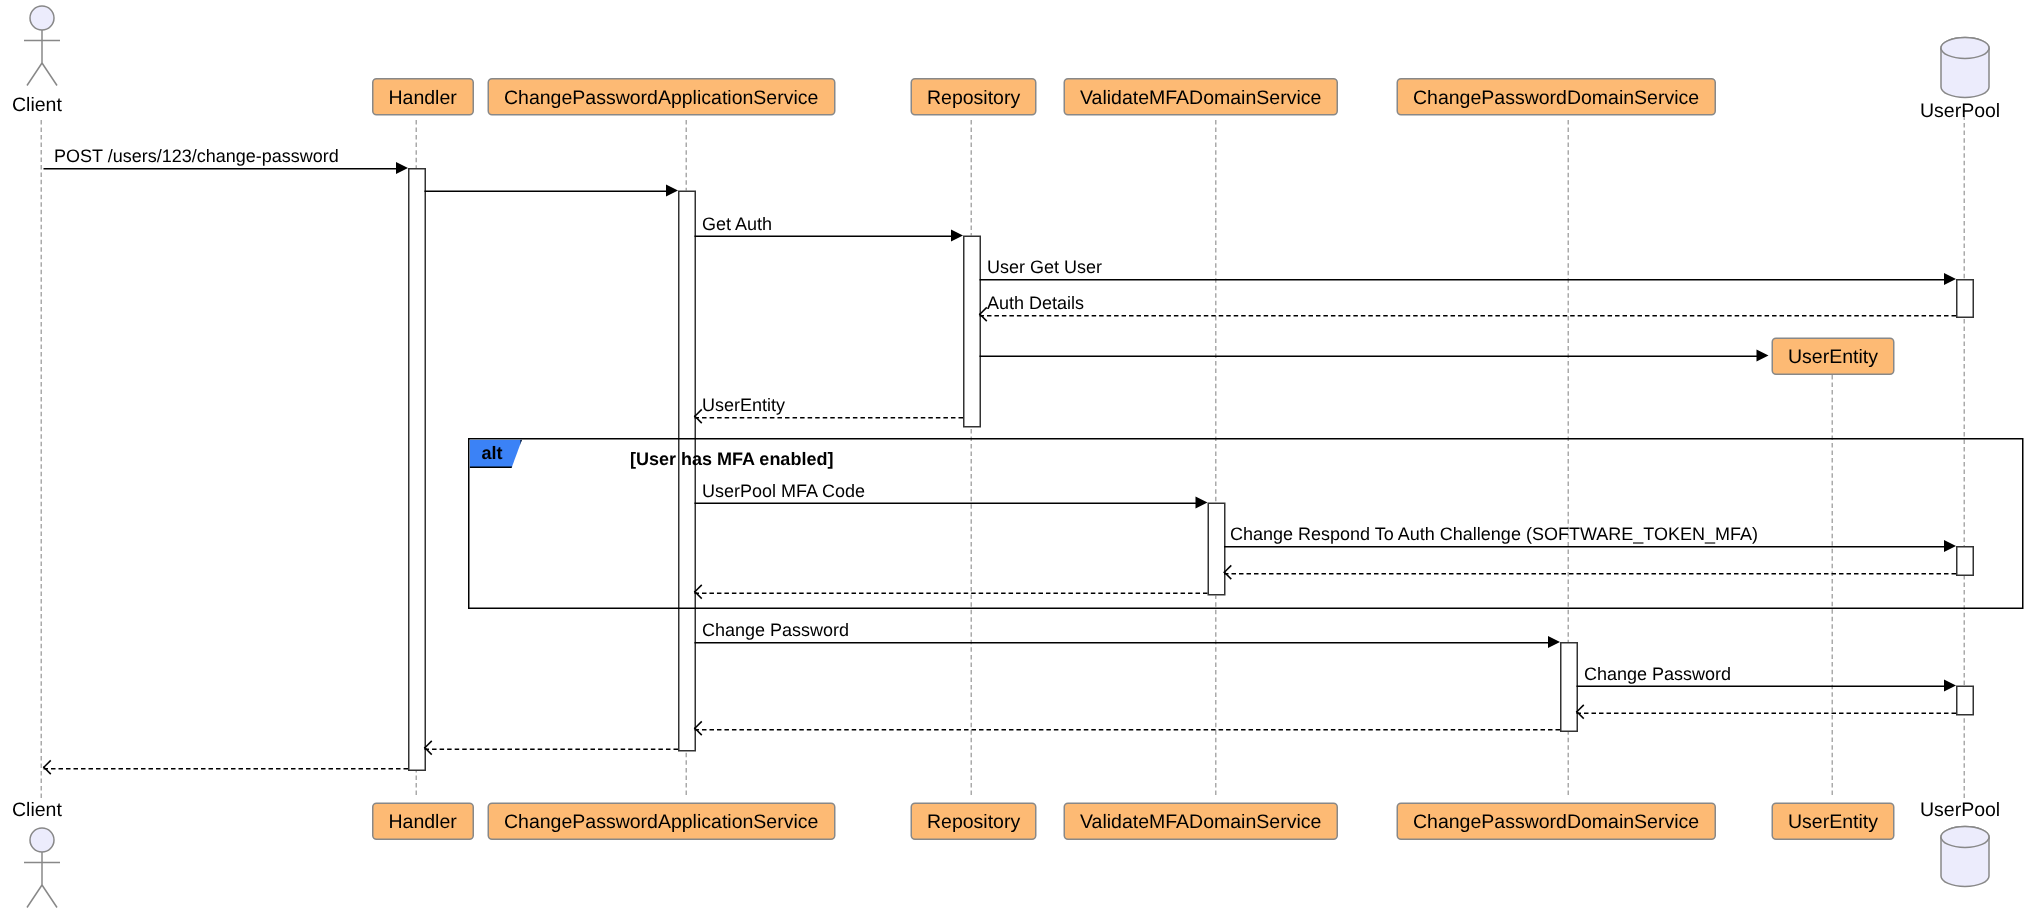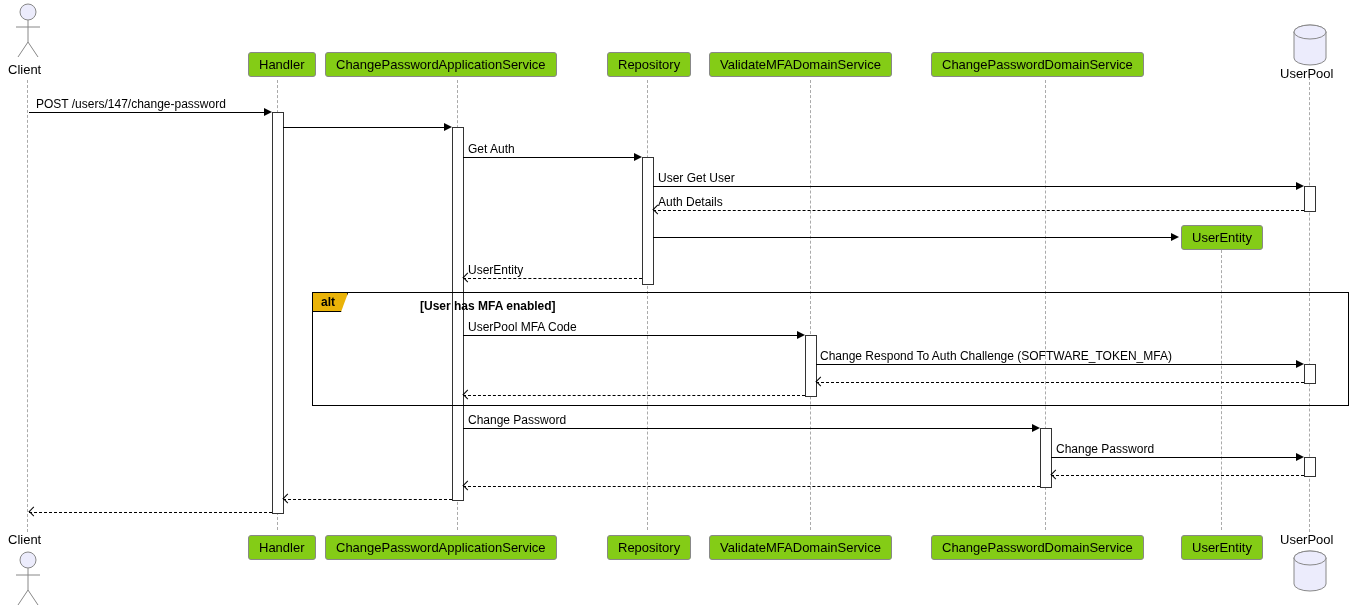--- a/index.html
+++ b/index.html
@@ -8,21 +8,21 @@
     font-family: sans-serif;
     font-size: 13px;
     background: #fff;
     width: 1359px;
     height: 613px;
     position: relative;
     overflow: hidden;
   }
   .participant-box {
     position: absolute;
-    background: #84cc16;
+    background: #fdba74;
     border: 1px solid #888;
     padding: 4px 10px;
     border-radius: 3px;
     text-align: center;
     white-space: nowrap;
   }
   .actor-label {
     position: absolute;
     font-size: 13px;
     text-align: center;
@@ -66,21 +66,21 @@
     border-left: 1px solid #000;
     transform: rotate(-45deg);
   }
   .alt-box {
     position: absolute;
     border: 1.5px solid #000;
     background: transparent;
   }
   .alt-tag {
     position: absolute;
-    background: #eab308;
+    background: #3b82f6;
     border-right: 1px solid #000;
     border-bottom: 1px solid #000;
     padding: 2px 12px 2px 8px;
     font-weight: bold;
     font-size: 12px;
     clip-path: polygon(0 0, 100% 0, 80% 100%, 0 100%);
   }
   .alt-cond {
     position: absolute;
     font-size: 12px;
@@ -126,21 +126,21 @@
 
 <div class="activation" style="left:272px; top:112px; height:400px;"></div>
 <div class="activation" style="left:452px; top:127px; height:372px;"></div>
 <div class="activation" style="left:642px; top:157px; height:126px;"></div>
 <div class="activation" style="left:1304px; top:186px; height:24px;"></div>
 <div class="activation" style="left:805px; top:335px; height:60px;"></div>
 <div class="activation" style="left:1304px; top:364px; height:18px;"></div>
 <div class="activation" style="left:1040px; top:428px; height:58px;"></div>
 <div class="activation" style="left:1304px; top:457px; height:18px;"></div>
 
-<div class="msg-label" style="left:36px; top:97px;">POST /users/147/change-password</div>
+<div class="msg-label" style="left:36px; top:97px;">POST /users/123/change-password</div>
 <div class="arrow-line" style="left:29px; top:112px; width:237px;"></div>
 <div class="arrow-head-right" style="left:264px; top:108px;"></div>
 
 <div class="arrow-line" style="left:283px; top:127px; width:163px;"></div>
 <div class="arrow-head-right" style="left:444px; top:123px;"></div>
 
 <div class="msg-label" style="left:468px; top:142px;">Get Auth</div>
 <div class="arrow-line" style="left:463px; top:157px; width:173px;"></div>
 <div class="arrow-head-right" style="left:634px; top:153px;"></div>
 

